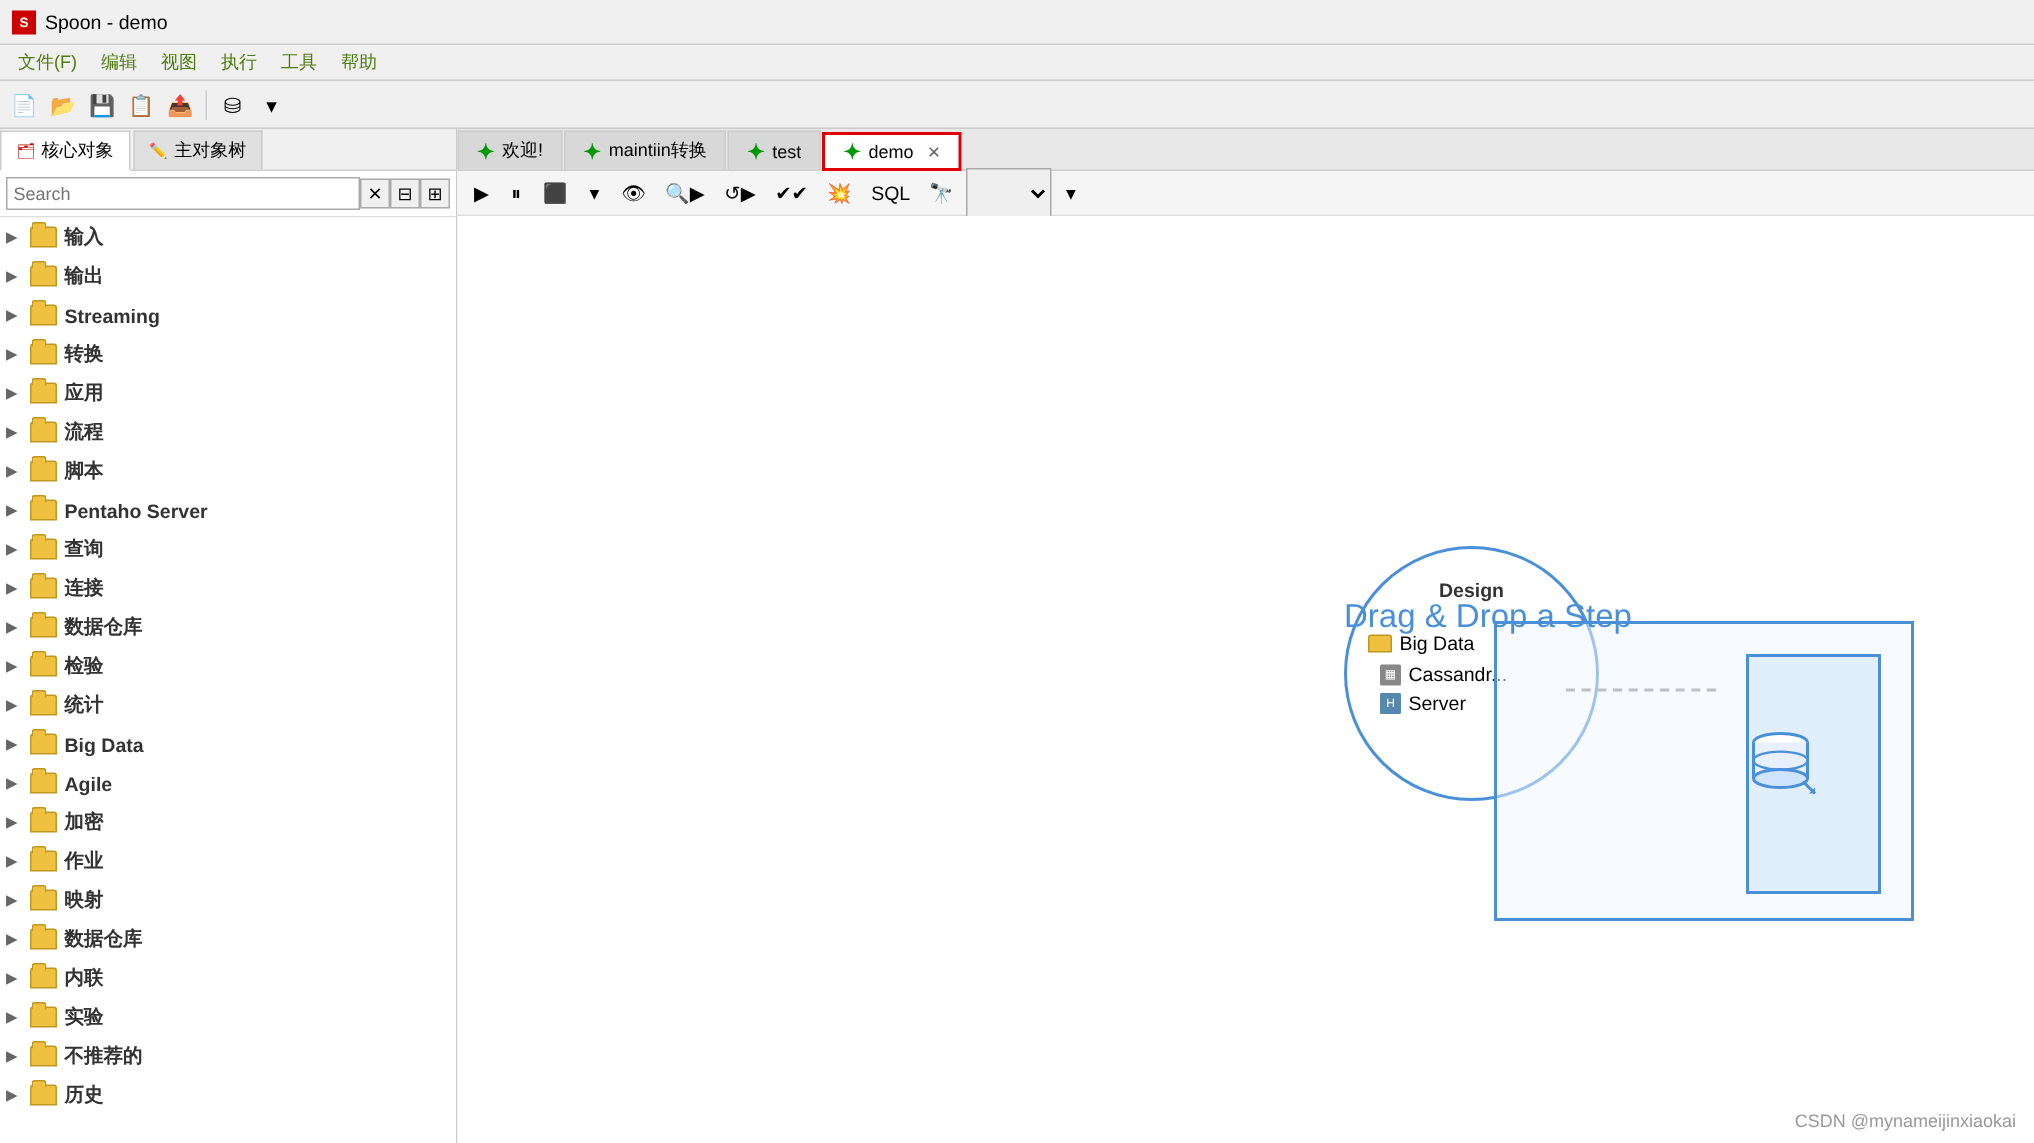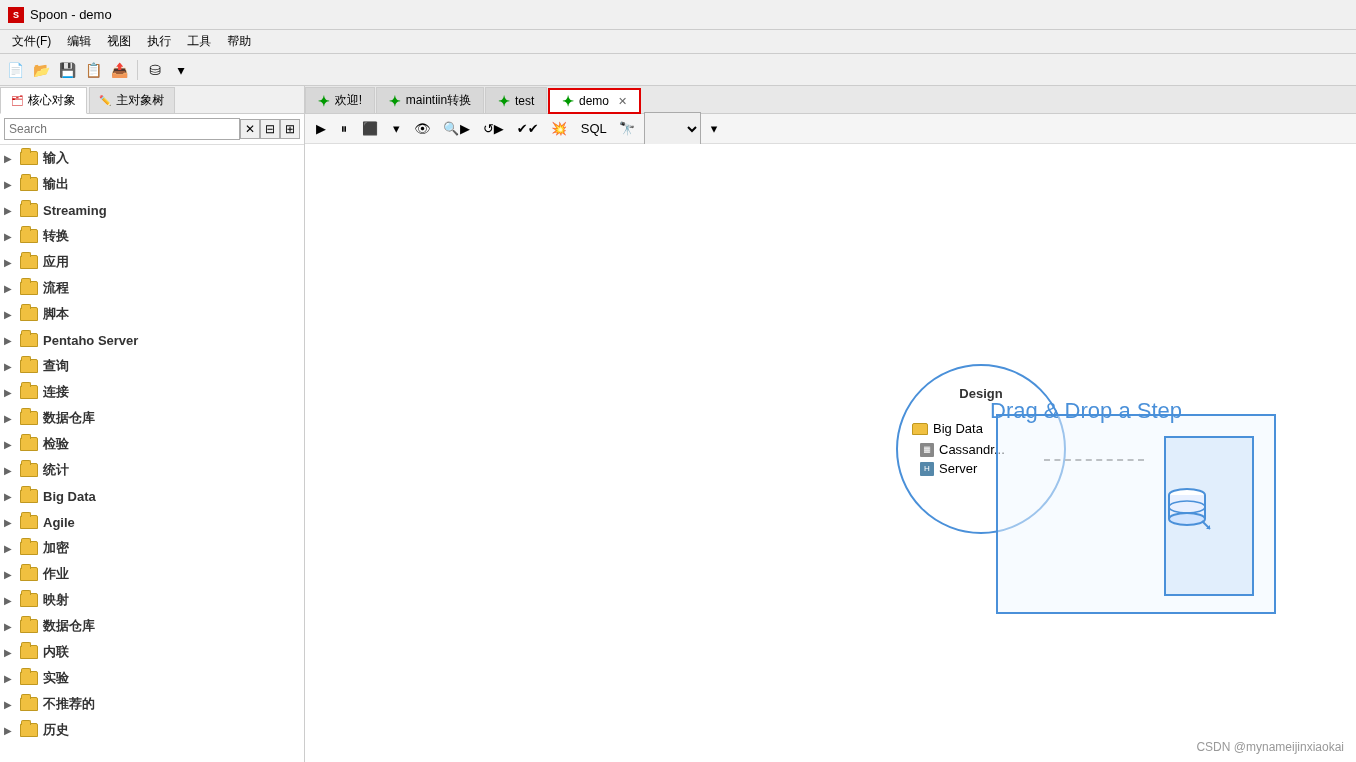--- a/index.html
+++ b/index.html
@@ -30,21 +30,21 @@
       height: 24px;
       display: flex;
       align-items: center;
       padding: 0 4px;
       border-bottom: 1px solid #ccc;
     }
     .menu-item {
       padding: 2px 8px;
       cursor: pointer;
       font-size: 12px;
-      color: #000000;
+      color: #4d7c0f;
     }
 
     
     #toolbar {
       background: #f0f0f0;
       height: 32px;
       display: flex;
       align-items: center;
       padding: 0 4px;
       border-bottom: 1px solid #ccc;
@@ -338,21 +338,20 @@
       top: 95px;
       width: 100px;
       height: 2px;
       border-top: 2px dashed #888;
     }
     .dnd-text {
       position: absolute;
       bottom: -60px;
       left: 0;
       right: 0;
-      text-align: center;
       margin-top: 19px;
     }
     .dnd-text h3 {
       font-size: 22px;
       color: #4a90d9;
       font-weight: 400;
     }
     .dnd-text p {
       font-size: 13px;
       color: #888;

